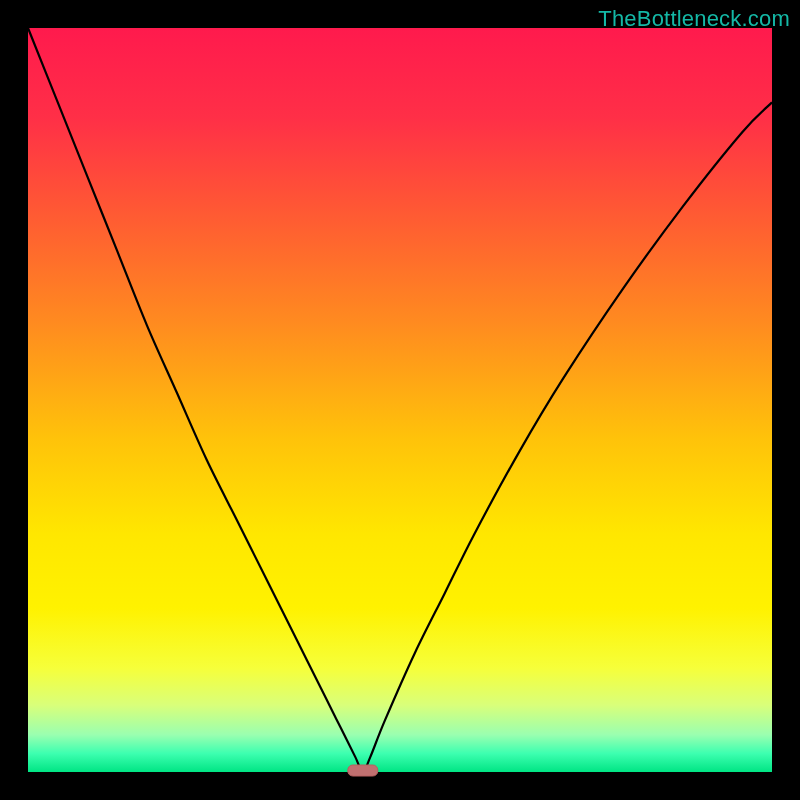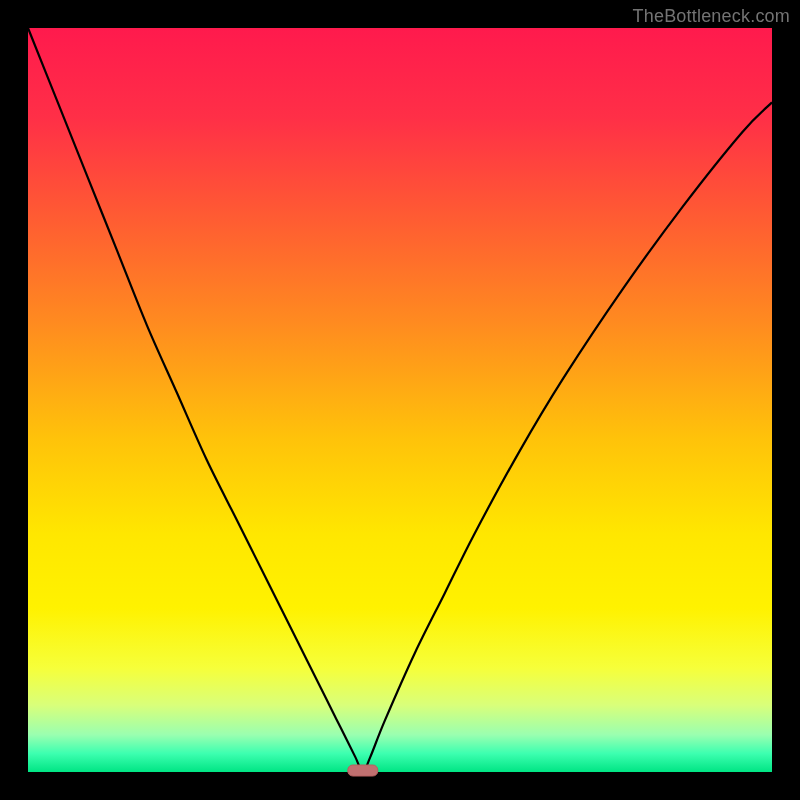--- a/index.html
+++ b/index.html
@@ -16,22 +16,22 @@
     height: 800px;
   }
   svg {
     display: block;
   }
   .watermark {
     position: absolute;
     top: 6px;
     right: 10px;
     font-family: Arial, Helvetica, sans-serif;
-    font-size: 18px;
-    color: #737373;
+    font-size: 22px;
+    color: #14b8a6;
     letter-spacing: 0.2px;
   }
 </style>
 </head>
 <body>
 
 <div class="container">
 
   <svg id="chart-svg" width="800" height="800" viewBox="0 0 800 800">
     <defs>

